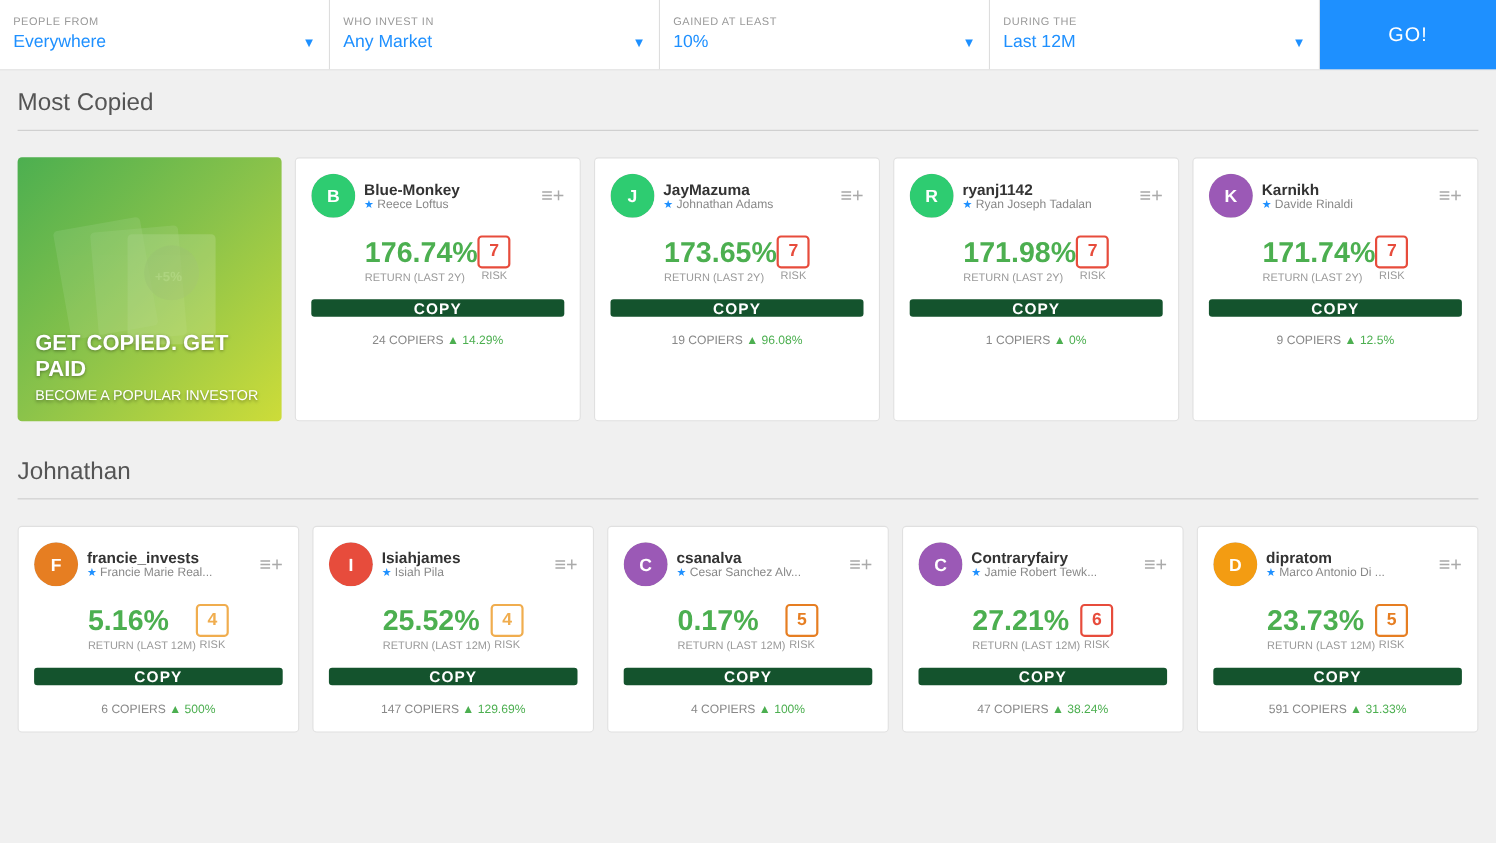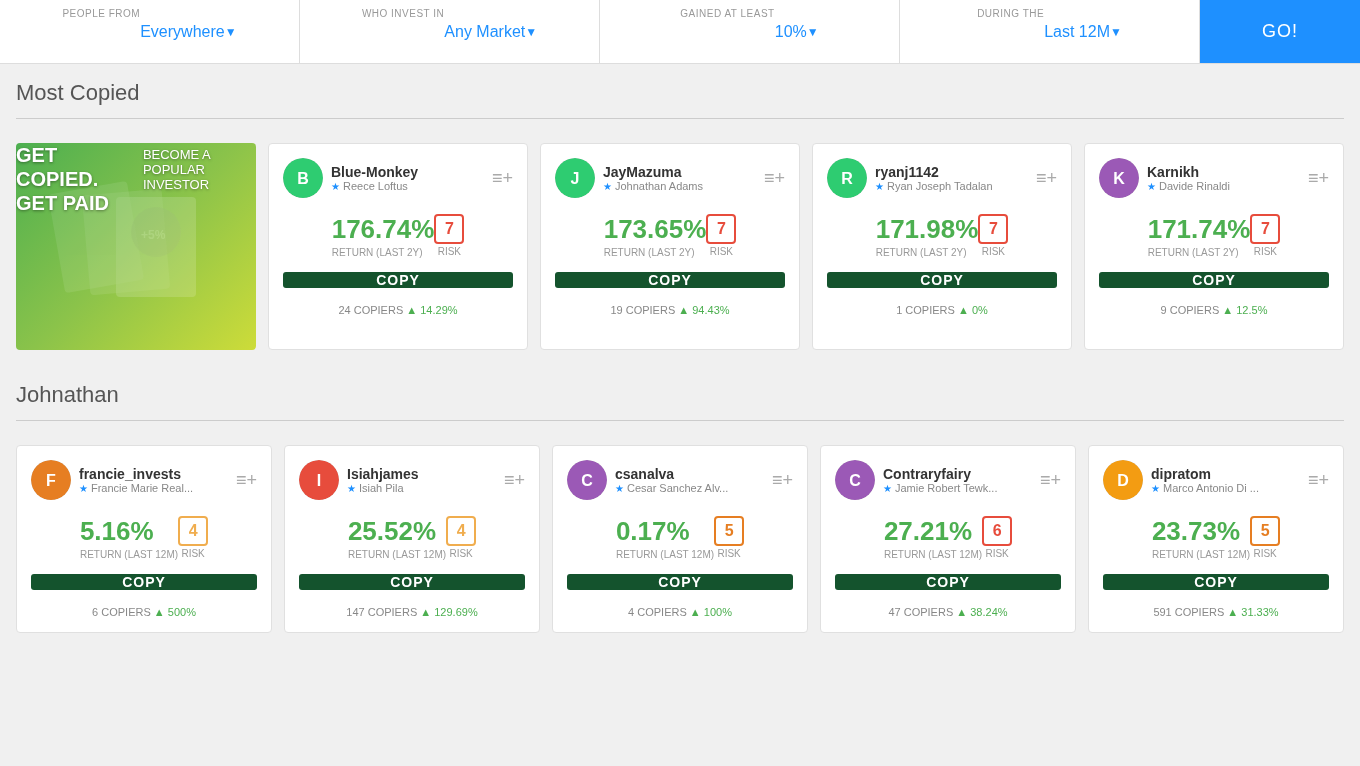--- a/index.html
+++ b/index.html
@@ -11,20 +11,21 @@
       background: #fff;
       border-bottom: 1px solid #ddd;
       align-items: stretch;
       height: 64px;
     }
     .filter-group {
       flex: 1;
       border-right: 1px solid #ddd;
       padding: 8px 12px;
       display: flex;
+      flex-direction: column;
       justify-content: center;
       cursor: pointer;
     }
     .filter-label {
       font-size: 10px;
       color: #999;
       text-transform: uppercase;
       letter-spacing: 0.5px;
       margin-bottom: 4px;
     }
@@ -68,26 +69,27 @@
     .cards-row {
       display: flex;
       gap: 12px;
       padding: 0 16px 16px 16px;
     }
 
     
     .promo-card {
       width: 240px;
       min-width: 240px;
-      height: 207px;
+      height: 240px;
       background: linear-gradient(135deg, #4caf50, #8bc34a, #cddc39);
       border-radius: 4px;
       display: flex;
-      flex-direction: row;
+      flex-direction: column;
       justify-content: flex-end;
+      padding: 16px;
       position: relative;
       overflow: hidden;
     }
     .promo-card .promo-bg {
       position: absolute;
       top: 0; left: 0; right: 0; bottom: 0;
       display: flex;
       align-items: center;
       justify-content: center;
       opacity: 0.3;
@@ -341,21 +343,21 @@
         <div class="return-label">RETURN (LAST 2Y)</div>
       </div>
       <div class="risk-box">
         <div class="risk-badge" style="border-color:#e74c3c;color:#e74c3c">7</div>
         <div class="risk-label">RISK</div>
       </div>
     </div>
     <button class="copy-btn">COPY</button>
     <div class="card-footer">
       <span>19 COPIERS</span>
-      <span class="trend-up gain">94.43%</span>
+      <span class="trend-up gain">96.08%</span>
     </div>
   </div>
     <div class="trader-card">
     <div class="card-header">
       <div class="card-user">
         <div class="avatar">
             <svg width="40" height="40" viewBox="0 0 40 40">
               <circle cx="20" cy="20" r="20" fill="#2ecc71"></circle>
               <text x="20" y="26" text-anchor="middle" fill="white" font-size="16" font-family="Arial" font-weight="bold">R</text>
             </svg>

